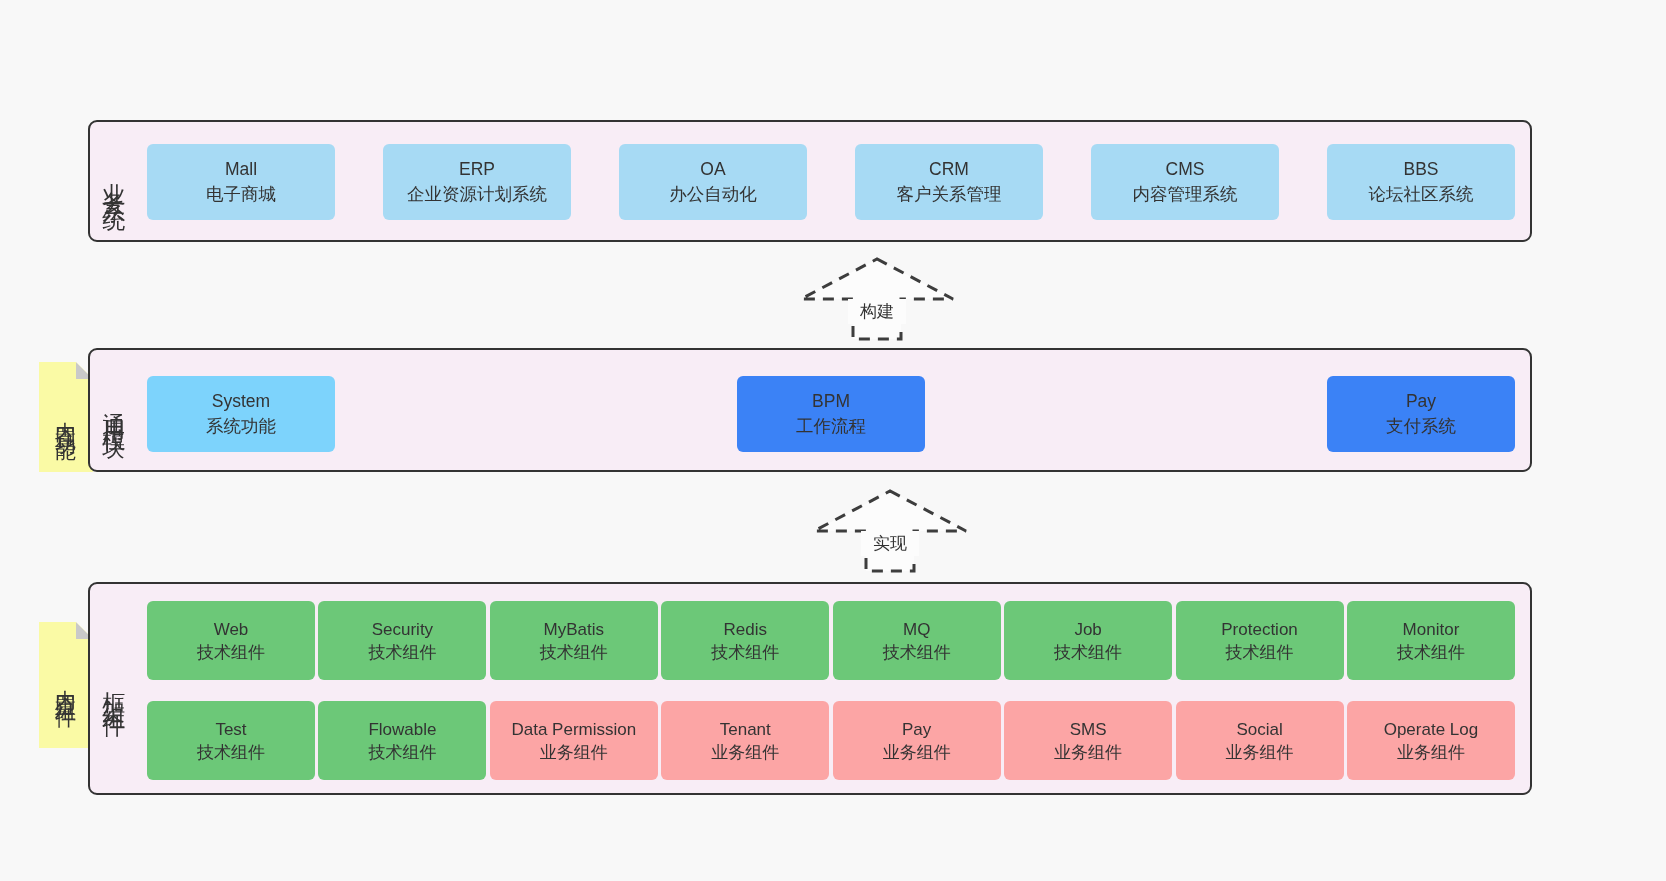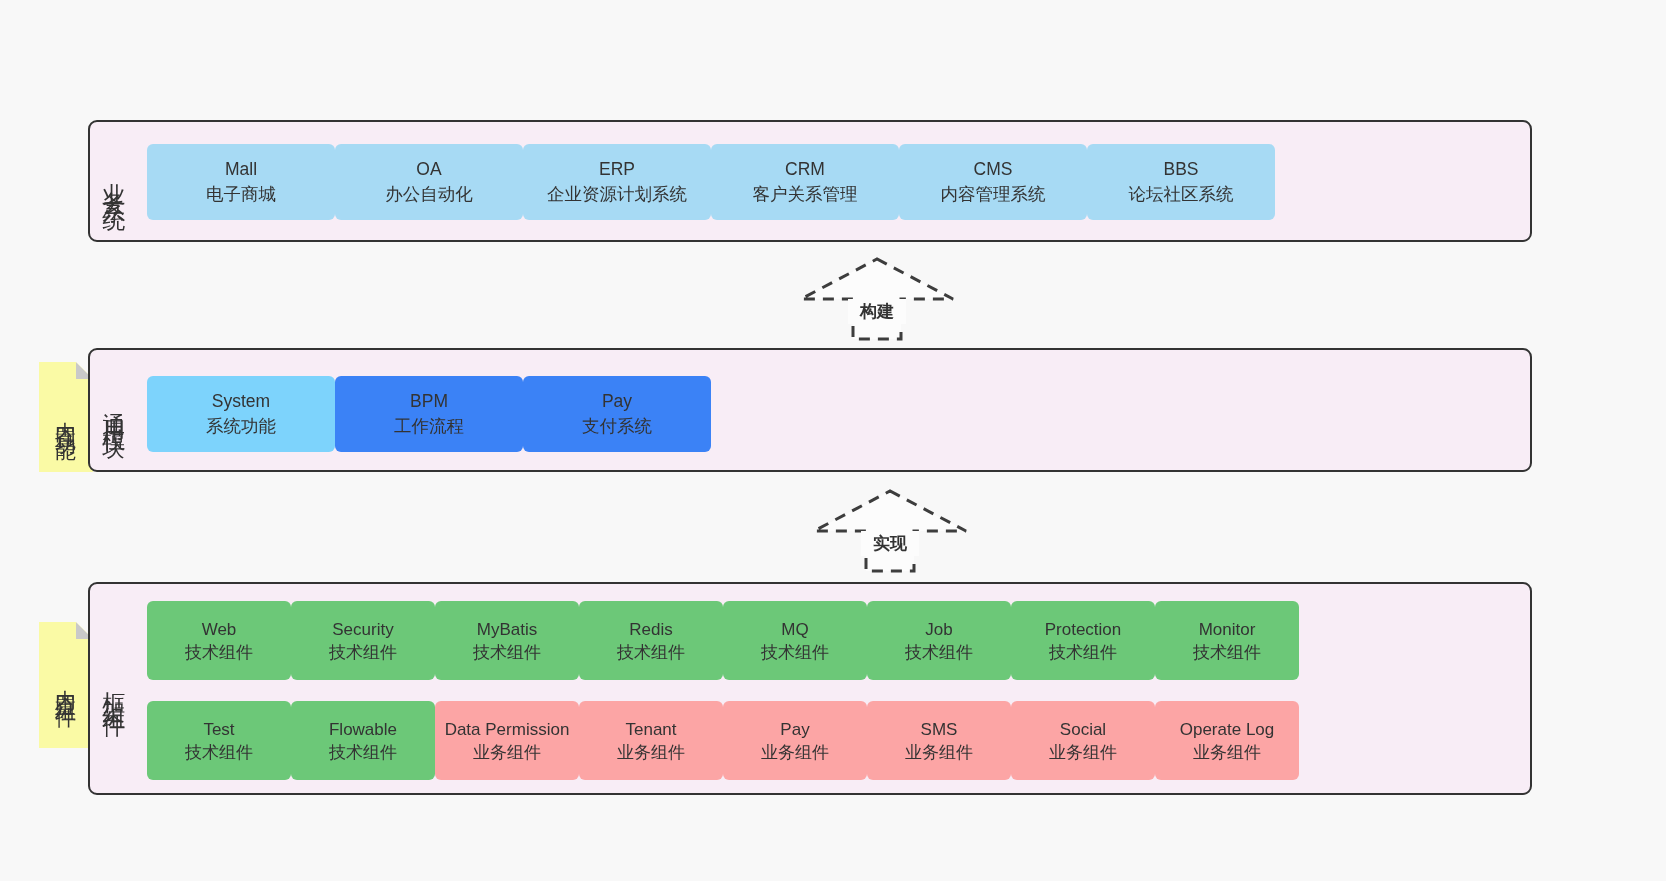--- a/index.html
+++ b/index.html
@@ -13,32 +13,32 @@
     background:#f8edf6;border:2px solid #333;border-radius:9px;z-index:2;
   }
   #band1{top:120px;height:122px;}
   #band2{top:348px;height:124px;}
   #band3{top:582px;height:213px;}
   .band-label{
     position:absolute;left:11px;top:50%;transform:translateY(-50%);
     writing-mode:vertical-rl;text-orientation:upright;
     font-size:23px;letter-spacing:8px;line-height:1.1;color:#333;white-space:nowrap;
   }
-  .row{position:absolute;left:57px;right:15px;display:flex;}
+  .row{position:absolute;left:57px;right:15px;display:flex;justify-content:space-between;}
   #band1 .row{top:22px;}
   #band2 .row{top:26px;}
   #band3 .row-1{top:17px;}
   #band3 .row-2{top:117px;}
   .box{
     box-sizing:border-box;border-radius:6px;padding:2px 4px;
     display:flex;flex-direction:column;align-items:center;justify-content:center;
     text-align:center;color:#333;
   }
   .w188{width:188px;height:76px;}
-  .w140{width:144px;height:79px;}
+  .w140{width:168px;height:79px;}
   .w188 .t,.w188 .s{font-size:17.5px;line-height:25px;}
   .w140 .t,.w140 .s{font-size:17px;line-height:23px;}
   .blue{background:#a7daf4;}
   .red{background:#7dd3fc;}
   .pink{background:#3b82f6;}
   .green{background:#6cc878;}
   .lightgreen{background:#fca5a5;}
   .sticky{
     position:absolute;left:39px;width:54px;background:#fafaa5;z-index:1;
     clip-path:polygon(0 0, calc(100% - 17px) 0, 100% 17px, 100% 100%, 0 100%);
@@ -50,40 +50,40 @@
     position:absolute;left:50%;top:50%;transform:translate(-50%,-50%);
     writing-mode:vertical-rl;text-orientation:upright;
     font-size:21px;letter-spacing:6px;line-height:1;color:#333;white-space:nowrap;
   }
   .arrow{position:absolute;width:160px;height:86px;z-index:1;}
   #arrow1{left:797px;top:256px;}
   #arrow2{left:810px;top:488px;}
   .arrow svg{position:absolute;left:0;top:0;}
   .arrow-label{
     position:absolute;left:50%;top:43px;transform:translateX(-50%);
-    background:#fcfcfc;font-size:17px;padding:1px 12px;color:#333;white-space:nowrap;font-weight:bold;
+    background:#fcfcfc;font-size:17px;padding:1px 12px;color:#333;white-space:nowrap;
   }
 </style>
 </head>
 <body>
 
 <div class="band" id="band1">
   <div class="band-label">业务系统</div>
   <div class="row">
     <div class="box blue w188">
       <div class="t">Mall</div>
       <div class="s">电子商城</div>
     </div>
     <div class="box blue w188">
+      <div class="t">ERP</div>
+      <div class="s">企业资源计划系统</div>
+    </div>
+    <div class="box blue w188">
       <div class="t">OA</div>
       <div class="s">办公自动化</div>
-    </div>
-    <div class="box blue w188">
-      <div class="t">ERP</div>
-      <div class="s">企业资源计划系统</div>
     </div>
     <div class="box blue w188">
       <div class="t">CRM</div>
       <div class="s">客户关系管理</div>
     </div>
     <div class="box blue w188">
       <div class="t">CMS</div>
       <div class="s">内容管理系统</div>
     </div>
     <div class="box blue w188">

